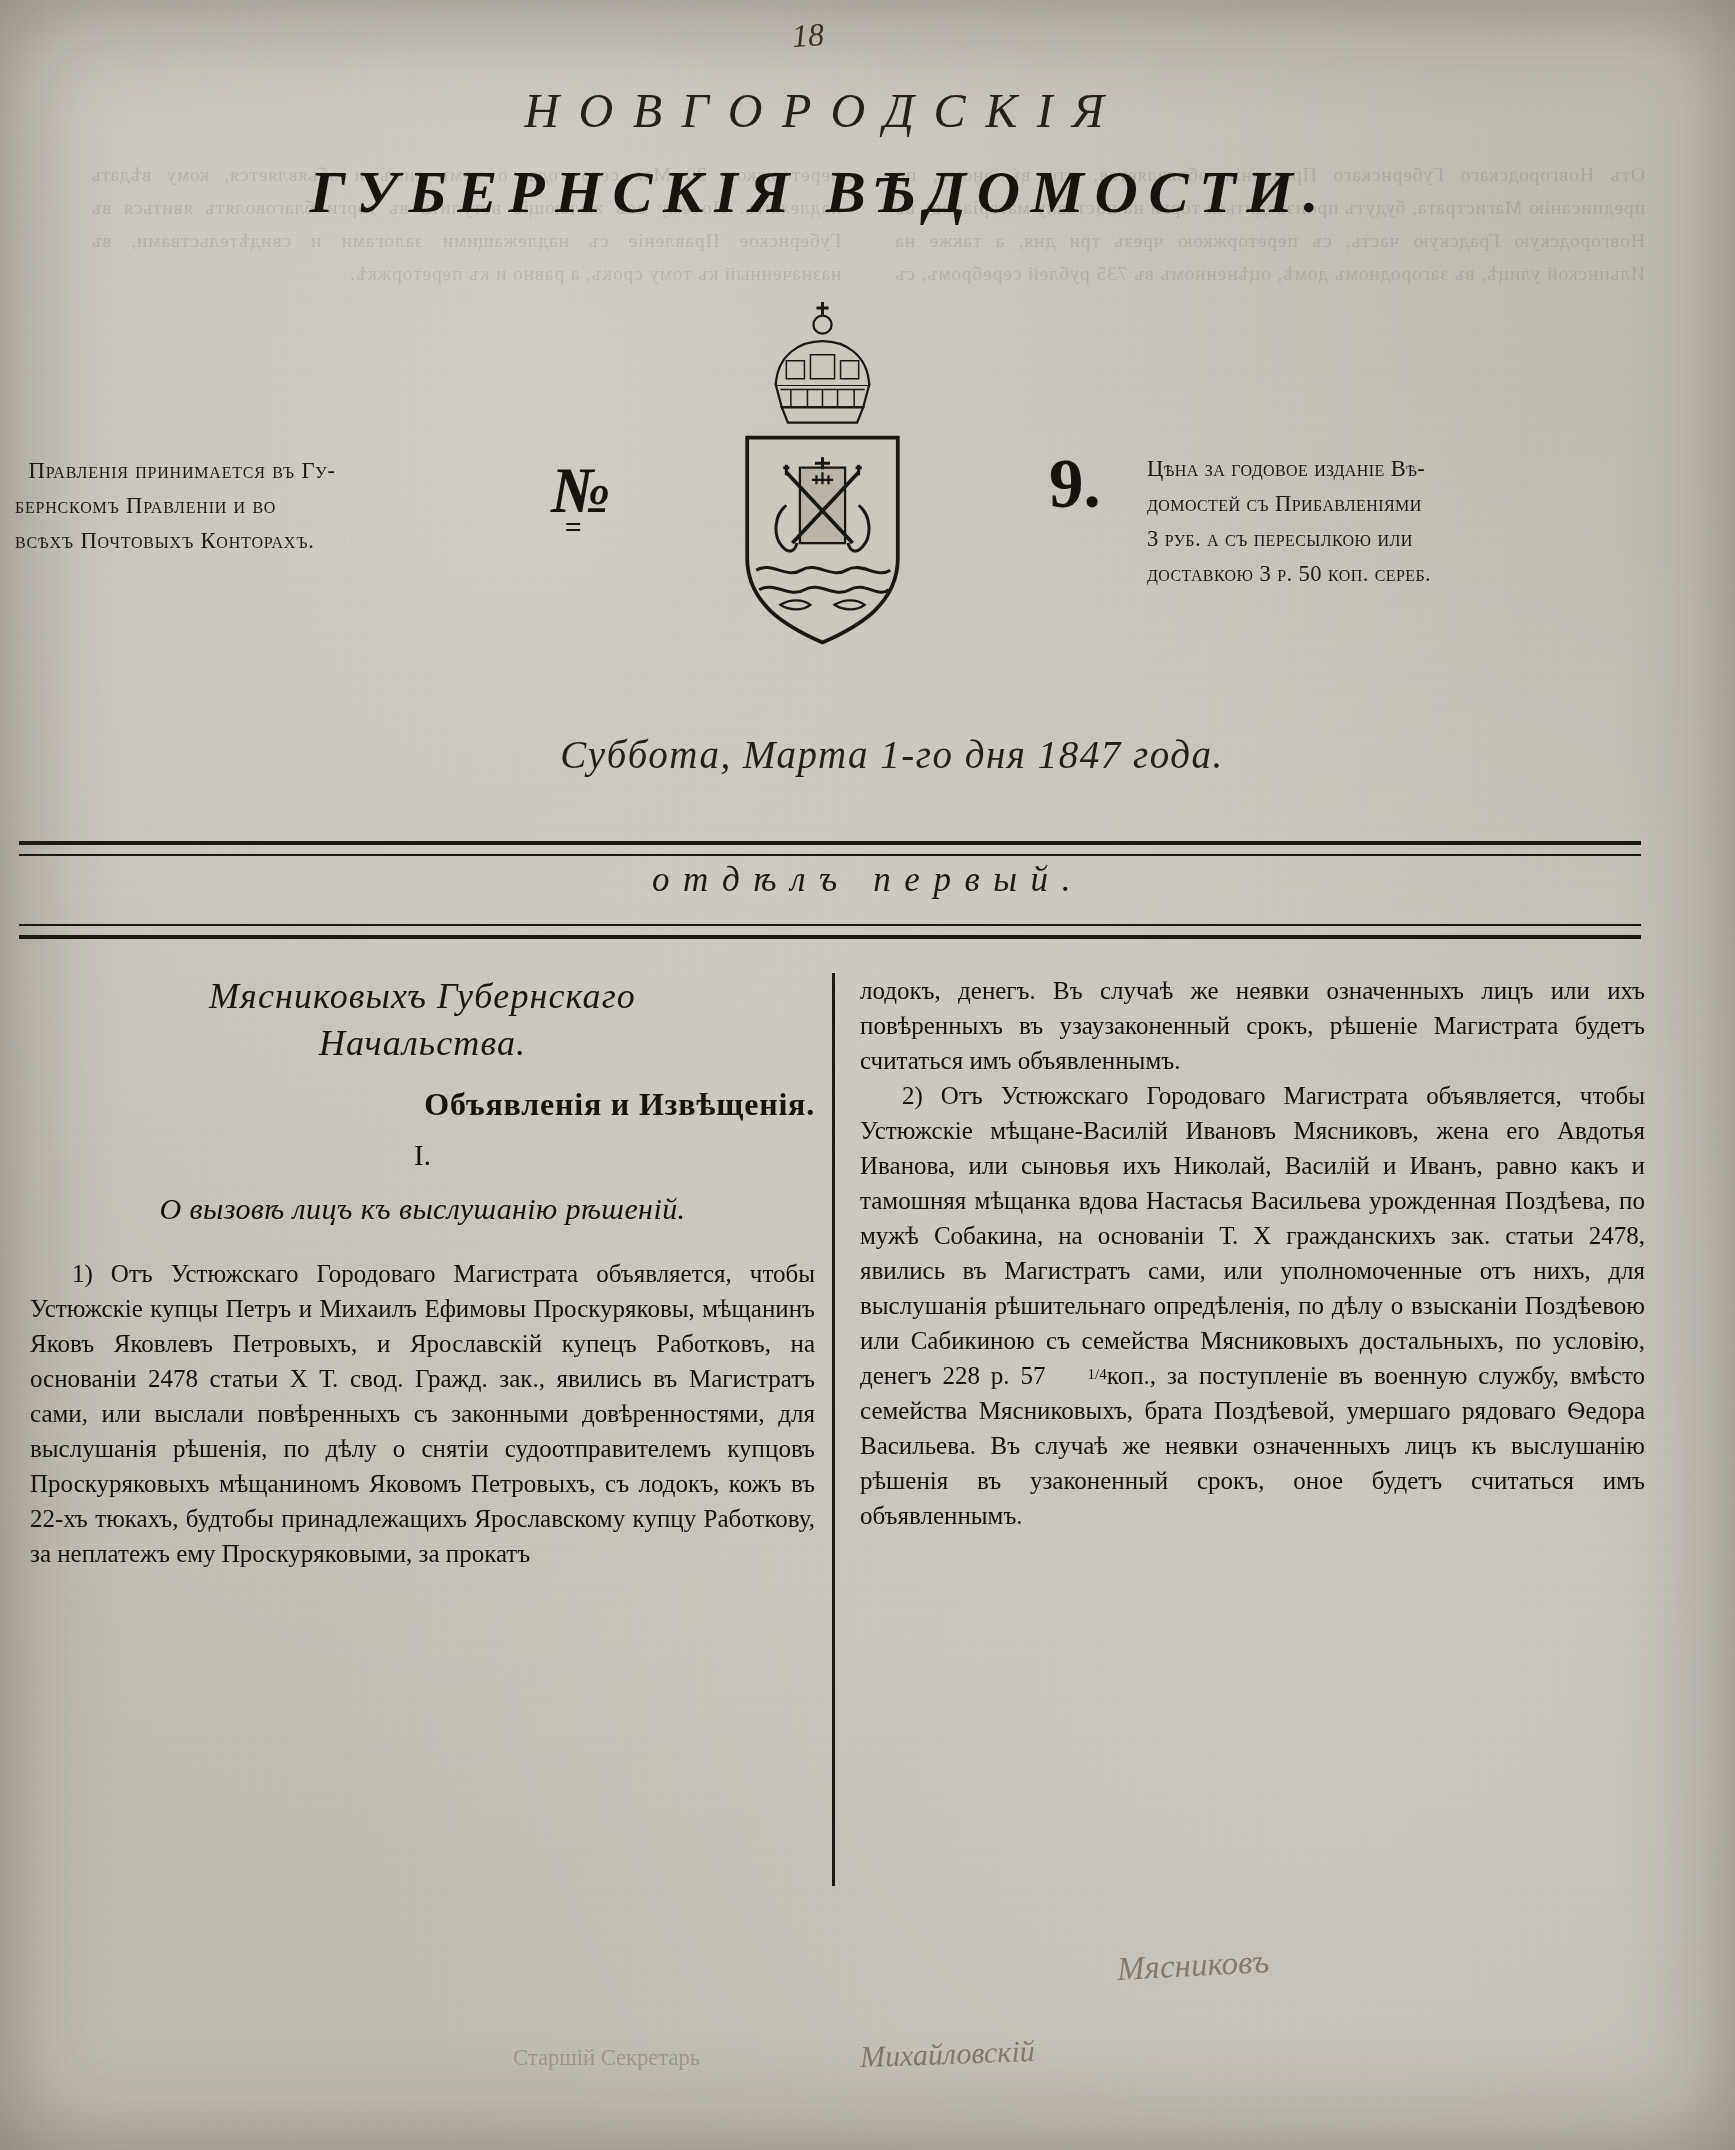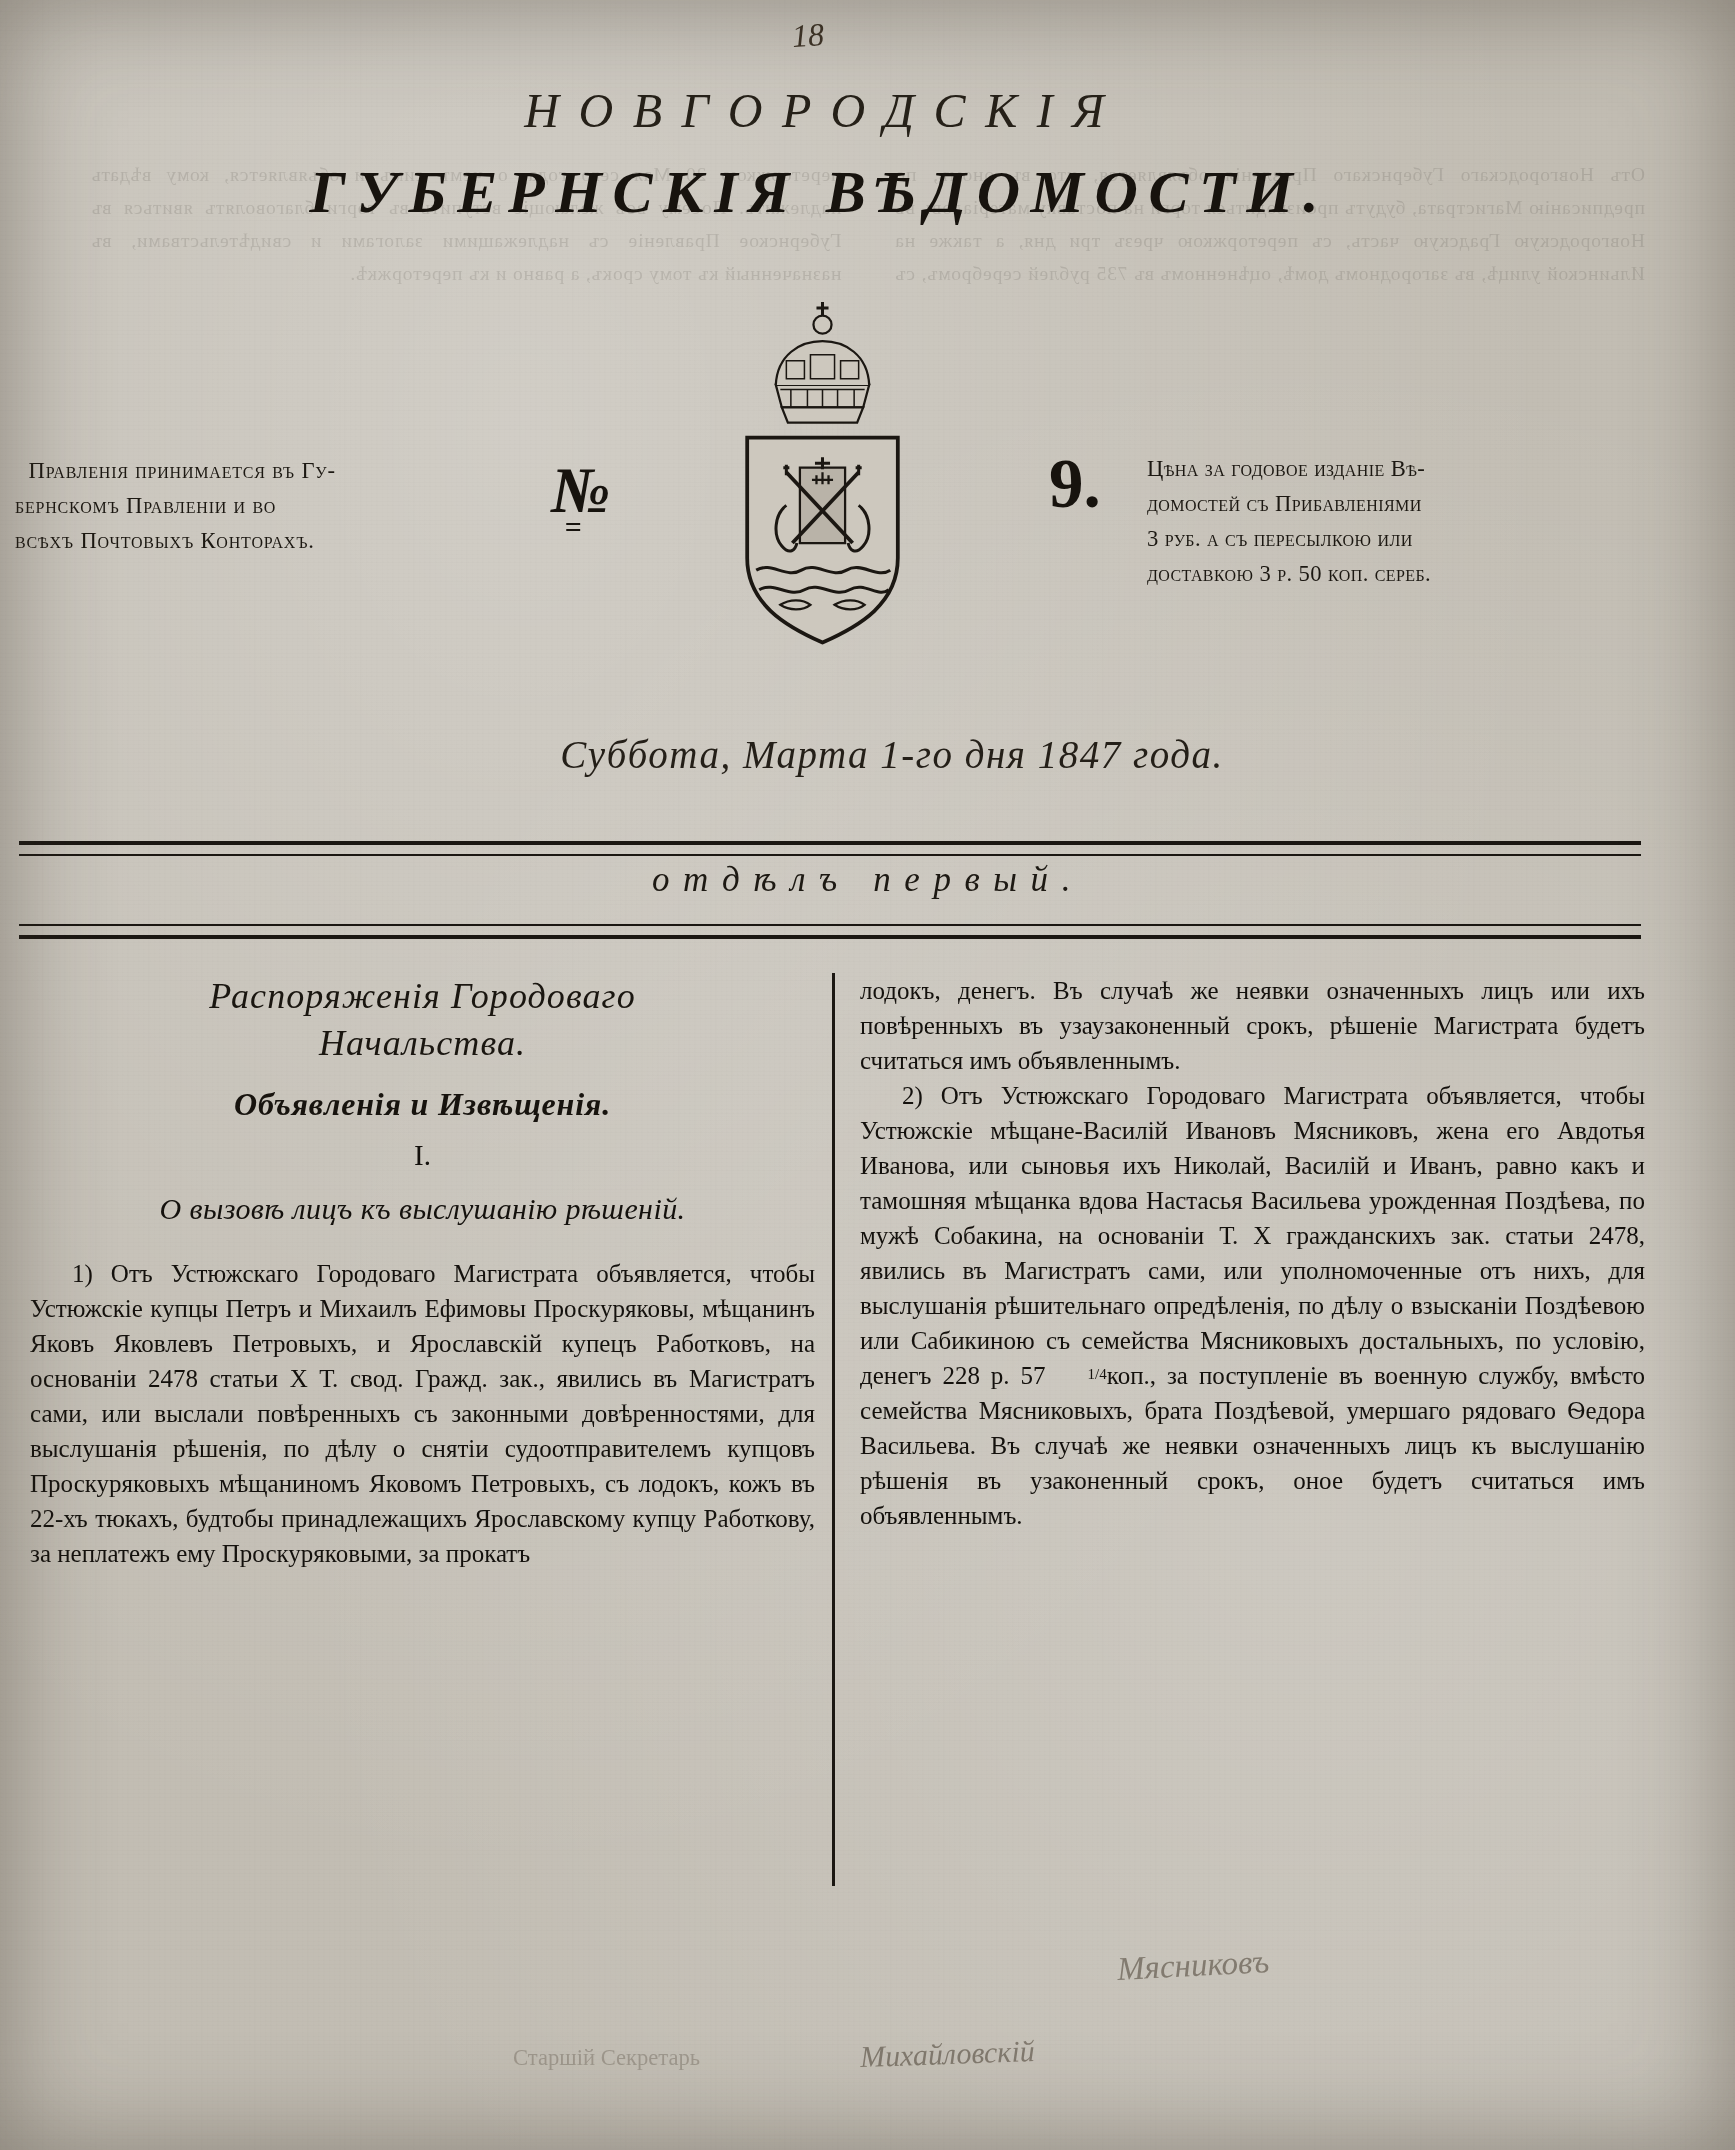--- a/index.html
+++ b/index.html
@@ -235,24 +235,23 @@
     font-family: "Liberation Serif", serif;
     font-style: italic;
     font-size: 36px;
     line-height: 47px;
     text-align: center;
     letter-spacing: 1.1px;
     color: #1a1610;
   }
   .head-sub {
     font-family: "Liberation Serif", serif;
-    font-style: italic;
     font-weight: bold;
     font-size: 32px;
-    text-align: center;
+    text-align: right;
     margin-top: 19.6px;
     letter-spacing: 0.8px;
     color: #17130e;
   }
   .head-roman {
     font-family: "Liberation Serif", serif;
     font-size: 29px;
     text-align: center;
     margin-top: 16.6px;
   }
@@ -376,21 +375,21 @@
   <div class="dateline">Суббота, Марта 1-го дня 1847 года.</div>
 
   <div class="rule-top"></div>
   <div class="section-title">отдѣлъ первый.</div>
   <div class="rule-bottom"></div>
 
   <div class="columns">
     <div class="col-divider"></div>
 
     <div class="col col-left">
-      <div class="head-script">Распоряженія Городоваго</div>
+      <div class="head-script">Мясниковыхъ Губернскаго</div>
       <div class="head-script">Начальства.</div>
       <div class="head-sub">Объявленія и Извѣщенія.</div>
       <div class="head-roman">I.</div>
       <div class="head-topic">О вызовѣ лицъ къ выслушанію рѣшеній.</div>
       <p class="body first">1) Отъ Устюжскаго Городоваго Магистрата объявляется, чтобы Устюжскіе купцы Петръ и Михаилъ Ефимовы Проскуряковы, мѣщанинъ Яковъ Яковлевъ Петровыхъ, и Ярославскій купецъ Работковъ, на основаніи 2478 статьи X Т. свод. Гражд. зак., явились въ Магистратъ сами, или выслали повѣренныхъ съ законными довѣренностями, для выслушанія рѣшенія, по дѣлу о снятіи судоотправителемъ купцовъ Проскуряковыхъ мѣщаниномъ Яковомъ Петровыхъ, съ лодокъ, кожъ въ 22-хъ тюкахъ, будтобы принадлежащихъ Ярославскому купцу Работкову, за неплатежъ ему Проскуряковыми, за прокатъ</p>
     </div>
 
     <div class="col col-right">
       <p class="body cont">лодокъ, денегъ. Въ случаѣ же неявки означенныхъ лицъ или ихъ повѣренныхъ въ узаузаконенный срокъ, рѣшеніе Магистрата будетъ считаться имъ объявленнымъ.</p>
       <p class="body"><span>2) Отъ Устюжскаго Городоваго Магистрата объявляется, чтобы Устюжскіе мѣщане-Василій Ивановъ Мясниковъ, жена его Авдотья Иванова, или сыновья ихъ Николай, Василій и Иванъ, равно какъ и тамошняя мѣщанка вдова Настасья Васильева урожденная Поздѣева, по мужѣ Собакина, на основаніи Т. X гражданскихъ зак. статьи 2478, явились въ Магистратъ сами, или уполномоченные отъ нихъ, для выслушанія рѣшительнаго опредѣленія, по дѣлу о взысканіи Поздѣевою или Сабикиною съ семейства Мясниковыхъ достальныхъ, по условію, денегъ 228 р. 57</span><span class="frac">1/4</span><span>коп., за поступленіе въ военную службу, вмѣсто семейства Мясниковыхъ, брата Поздѣевой, умершаго рядоваго Ѳедора Васильева. Въ случаѣ же неявки означенныхъ лицъ къ выслушанію рѣшенія въ узаконенный срокъ, оное будетъ считаться имъ объявленнымъ.</span></p>

